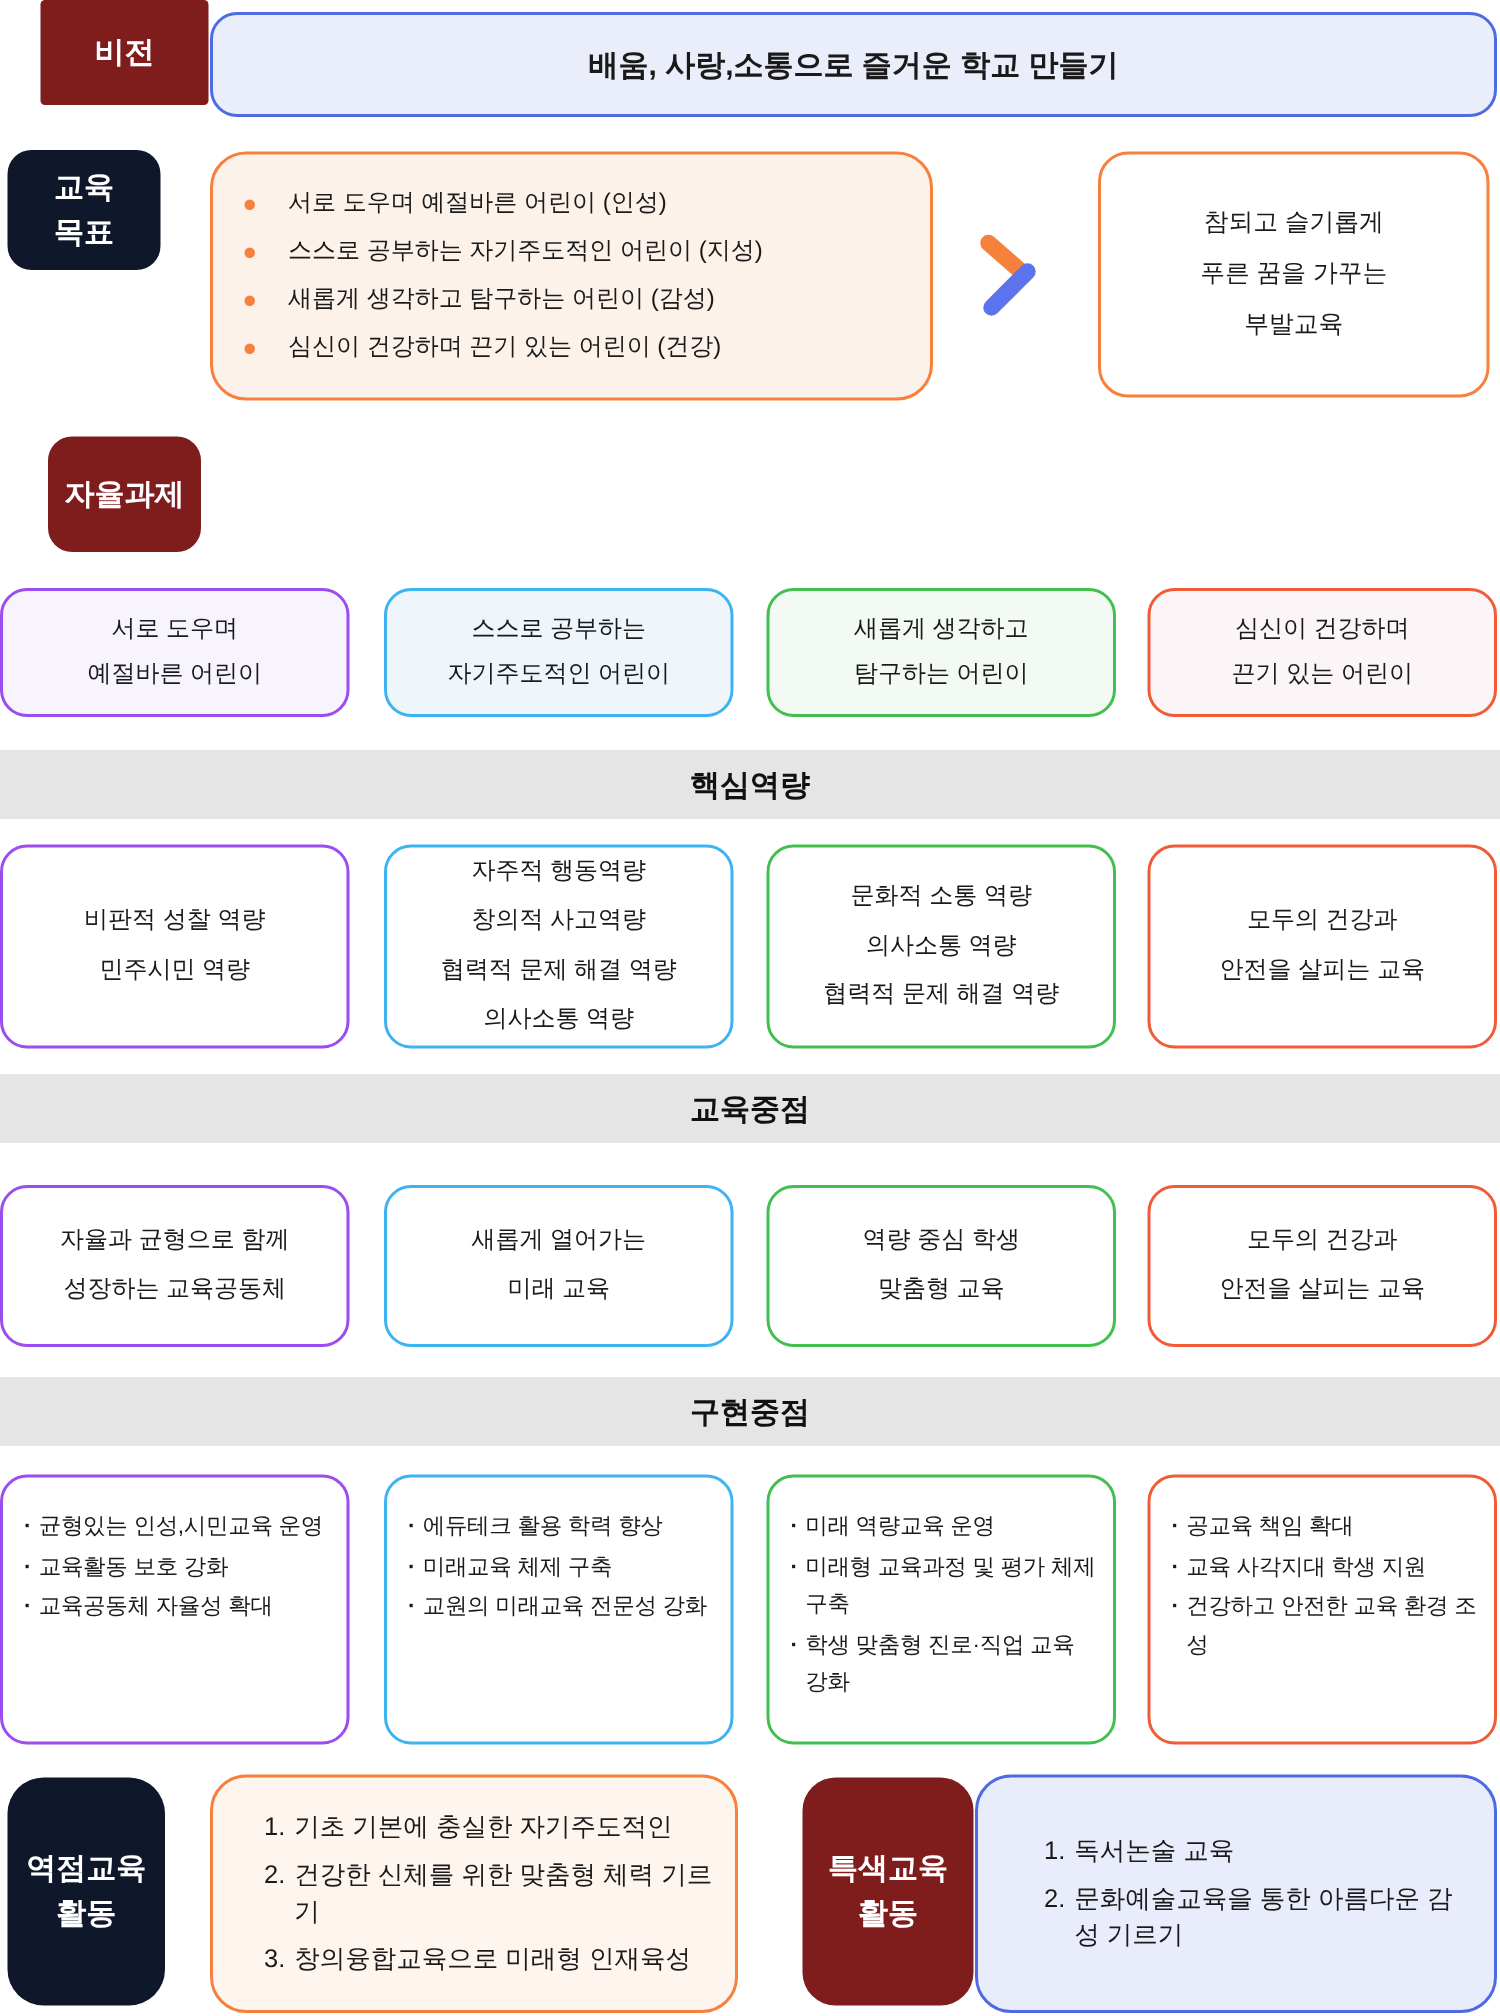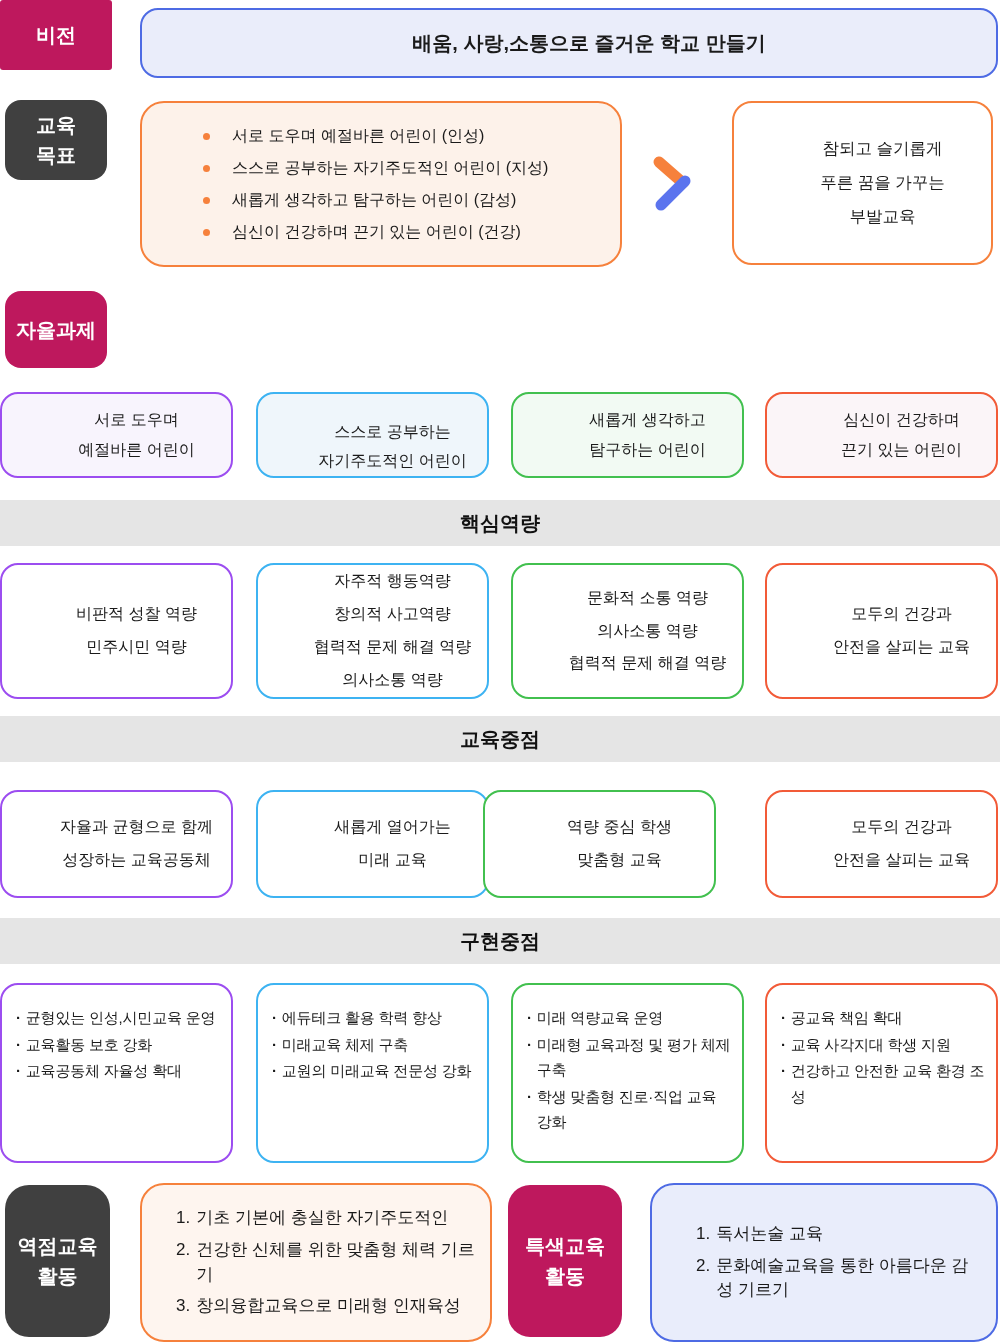--- a/index.html
+++ b/index.html
@@ -3,28 +3,28 @@
 <meta charset="utf-8">
 <style>
   html,body{margin:0;padding:0;background:#fff;}
   body{font-family:"Liberation Sans","DejaVu Sans",sans-serif;color:#1a1a1a;}
   #canvas{position:relative;width:1000px;height:1344px;background:#fff;overflow:hidden;}
   .abs{position:absolute;box-sizing:border-box;}
 
   
   .pill{display:flex;flex-direction:column;align-items:center;justify-content:center;
         color:#fff;font-weight:700;font-size:20px;line-height:1.5;text-align:center;}
-  .pill-blue{background:#be185d;}
-  .pill-orange{background:#404040;}
+  .pill-blue{background:#7f1d1d;margin-left:27px;}
+  .pill-orange{background:#0f172a;}
   .r0{border-radius:3px;} .r16{border-radius:16px;} .r22{border-radius:22px;}
 
   
   .panel{border:2.5px solid;border-radius:18px;background:#fff;
          display:flex;flex-direction:column;align-items:center;justify-content:center;
-         text-align:center;padding-left:40px;}
+         text-align:center;}
   .bc-blue{border-color:#4E6BE4;} .bc-orange{border-color:#F6813C;}
   .bc-purple{border-color:#9C4DF0;} .bc-cyan{border-color:#3DB3F2;}
   .bc-green{border-color:#42C04F;} .bc-red{border-color:#F25B38;}
   .bg-lav{background:#EAEDFA;} .bg-peach{background:#FDF2EA;}
   .bg-t-purple{background:#F8F4FD;} .bg-t-cyan{background:#EFF6FB;}
   .bg-t-green{background:#F2FAF3;} .bg-t-red{background:#FBF5F8;}
   .bg-peach2{background:#FEF5EF;} .bg-lav2{background:#E9EDFB;}
 
   .title-lg{font-size:20px;font-weight:600;}
   .title-md{font-size:19px;font-weight:600;}
@@ -107,21 +107,21 @@
   </div>
 
   <div class="abs pill pill-blue r16" style="left:5px;top:291px;width:102px;height:77px;">
     <span class="line">자율과제</span>
   </div>
 
   <div class="abs panel bc-purple bg-t-purple t16" style="left:0;top:392px;width:233px;height:86px;">
     <span class="line">서로 도우며</span>
     <span class="line">예절바른 어린이</span>
   </div>
-  <div class="abs panel bc-cyan bg-t-cyan t16" style="left:256px;top:392px;width:233px;height:86px;justify-content:flex-end;">
+  <div class="abs panel bc-cyan bg-t-cyan t16" style="left:256px;top:392px;width:233px;height:86px;">
     <span class="line">스스로 공부하는</span>
     <span class="line">자기주도적인 어린이</span>
   </div>
   <div class="abs panel bc-green bg-t-green t16" style="left:511px;top:392px;width:233px;height:86px;">
     <span class="line">새롭게 생각하고</span>
     <span class="line">탐구하는 어린이</span>
   </div>
   <div class="abs panel bc-red bg-t-red t16" style="left:765px;top:392px;width:233px;height:86px;">
     <span class="line">심신이 건강하며</span>
     <span class="line">끈기 있는 어린이</span>
@@ -156,21 +156,21 @@
   </div>
 
   <div class="abs panel bc-purple t16h" style="left:0;top:790px;width:233px;height:108px;">
     <span class="line">자율과 균형으로 함께</span>
     <span class="line">성장하는 교육공동체</span>
   </div>
   <div class="abs panel bc-cyan t16h" style="left:256px;top:790px;width:233px;height:108px;">
     <span class="line">새롭게 열어가는</span>
     <span class="line">미래 교육</span>
   </div>
-  <div class="abs panel bc-green t16h" style="left:483px;top:790px;width:233px;height:108px;">
+  <div class="abs panel bc-green t16h" style="left:511px;top:790px;width:233px;height:108px;">
     <span class="line">역량 중심 학생</span>
     <span class="line">맞춤형 교육</span>
   </div>
   <div class="abs panel bc-red t16h" style="left:765px;top:790px;width:233px;height:108px;">
     <span class="line">모두의 건강과</span>
     <span class="line">안전을 살피는 교육</span>
   </div>
 
   <div class="abs band" style="left:0;top:918px;width:1000px;height:46px;">
     <span>구현중점</span>

